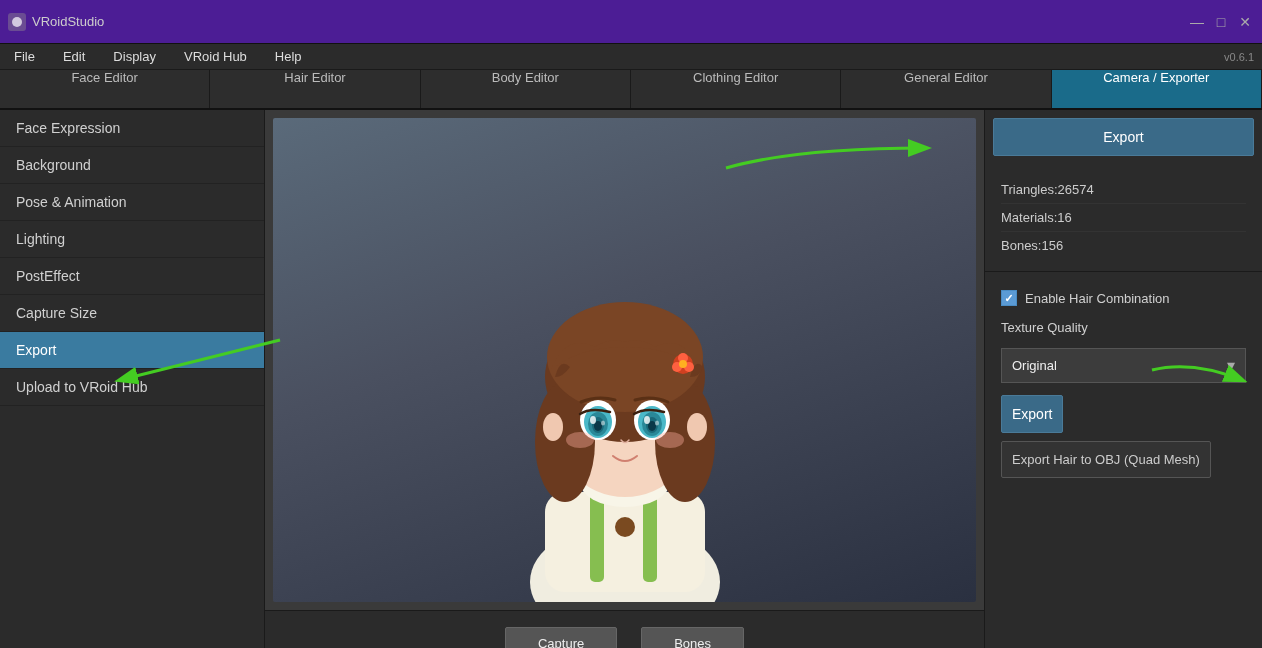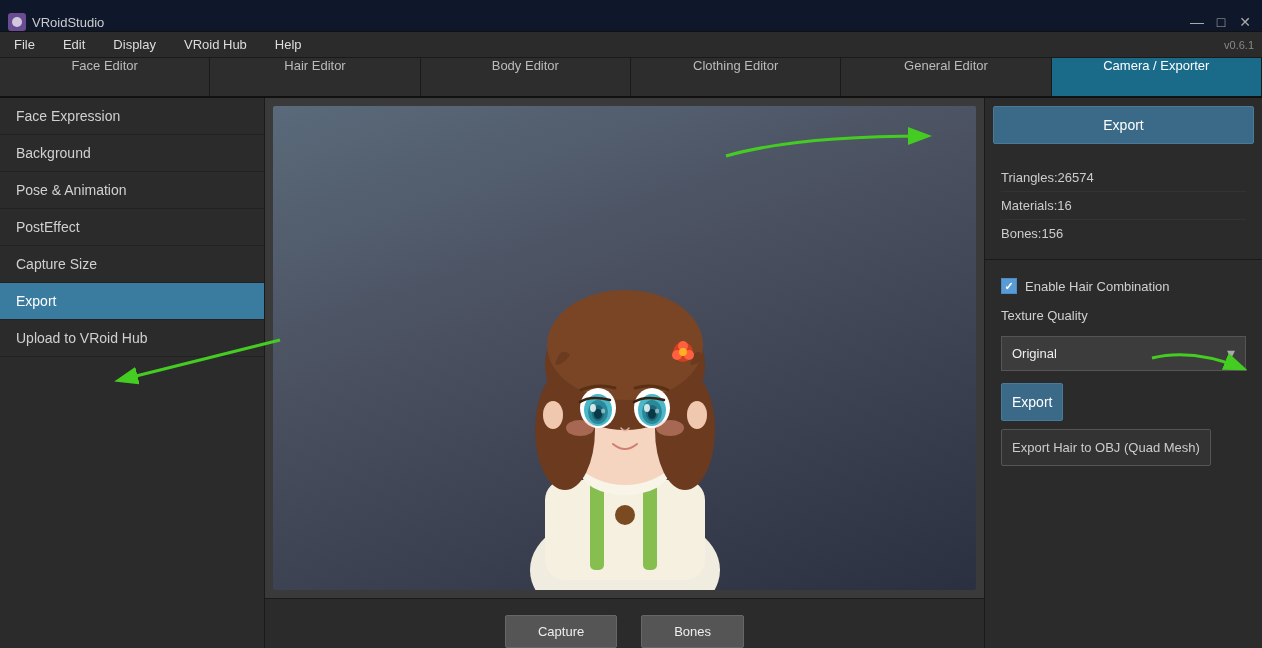--- a/index.html
+++ b/index.html
@@ -8,24 +8,24 @@
       height: 648px;
       overflow: hidden;
       font-family: 'Segoe UI', Arial, sans-serif;
       font-size: 13px;
       background: #2b2b2b;
       color: #e0e0e0;
     }
 
     
     #titlebar {
-      height: 32px;
-      background: #0f172a;
-      display: flex;
-      align-items: flex-end;
+      height: 44px;
+      background: #4c1d95;
+      display: flex;
+      align-items: center;
       justify-content: space-between;
       padding: 0 8px;
       border-bottom: 1px solid #111;
     }
     #titlebar-left {
       display: flex;
       align-items: center;
       gap: 6px;
     }
     #app-icon {
@@ -338,20 +338,23 @@
 
   <div id="sidebar">
     <div class="sidebar-item">
       <span>Face Expression</span>
     </div>
     <div class="sidebar-item">
       <span>Background</span>
     </div>
     <div class="sidebar-item">
       <span>Pose &amp; Animation</span>
+    </div>
+    <div class="sidebar-item">
+      <span>Lighting</span>
     </div>
     <div class="sidebar-item">
       <span>PostEffect</span>
     </div>
     <div class="sidebar-item">
       <span>Capture Size</span>
     </div>
     <div class="sidebar-item active">
       <span>Export</span>
     </div>

